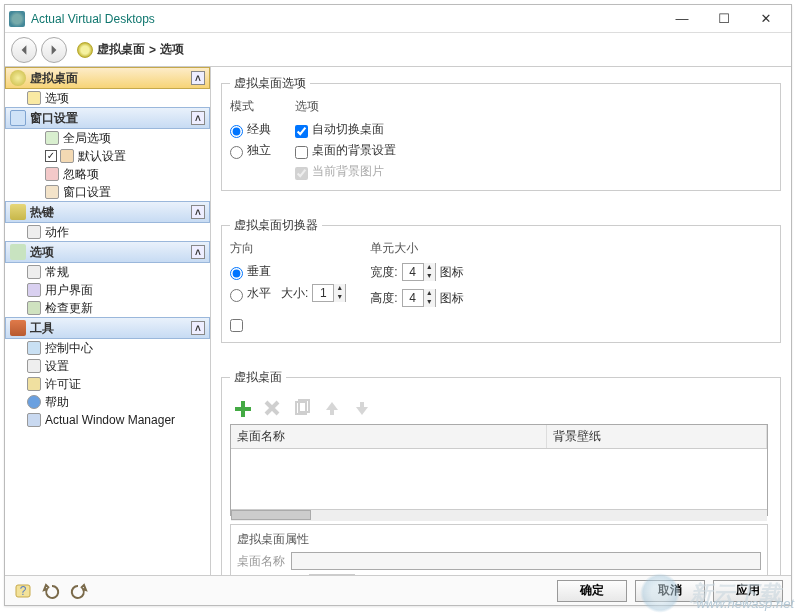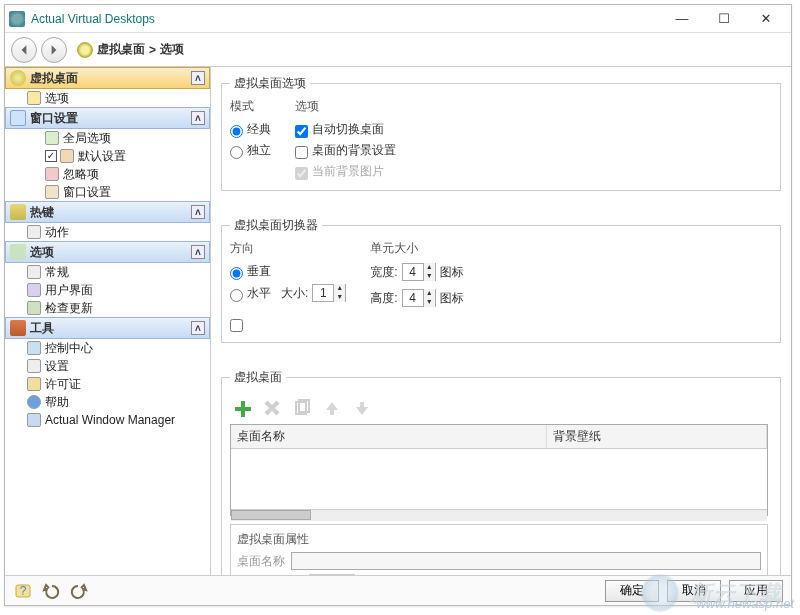--- a/index.html
+++ b/index.html
@@ -61,21 +61,21 @@
 .props .pr { display:flex; align-items:center; gap:6px; margin:4px 0; }
 .props input[type=text] { flex:1; height:18px; border:1px solid #aaa; background:#f6f6f6; }
 .tabs { display:flex; border-bottom:1px solid #ccc; margin-top:4px; }
 .tab { padding:3px 10px; border:1px solid #ccc; border-bottom:none; background:#f7f7f7; margin-right:2px; cursor:pointer; }
 .tab.active { background:#fff; position:relative; top:1px; }
 
 .footer { height:30px; display:flex; align-items:center; padding:0 8px; border-top:1px solid #ccc; background:#fafafa; }
 .footer .fb-left { display:flex; gap:8px; }
 .footer .ficon { width:20px; height:20px; cursor:pointer; display:flex; align-items:center; justify-content:center; }
 .footer .fb-right { margin-left:auto; display:flex; gap:8px; }
-.footer button { width:54px; height:22px; border:1px solid #999; background:linear-gradient(#fdfdfd,#e8e8e8); cursor:pointer; }
+.footer button { width:70px; height:22px; border:1px solid #999; background:linear-gradient(#fdfdfd,#e8e8e8); cursor:pointer;font-weight:bold; }
 
 .watermark { position:absolute; right:6px; bottom:4px; color:#b5c9d6; font-style:italic; font-size:13px; pointer-events:none; }
 .wm-logo { position:absolute; right:120px; bottom:2px; width:40px; height:40px; border-radius:50%; background: radial-gradient(circle,#cfe4ef 30%,#a8c9dd 60%, transparent 70%); opacity:0.5; pointer-events:none; }
 .wm-text { position:absolute; right:18px; bottom:6px; color:#c8d6de; font-size:22px; font-weight:bold; font-style:italic; opacity:0.6; pointer-events:none; letter-spacing:1px; }
 </style>
 </head>
 <body>
 
 <div class="window">
 

